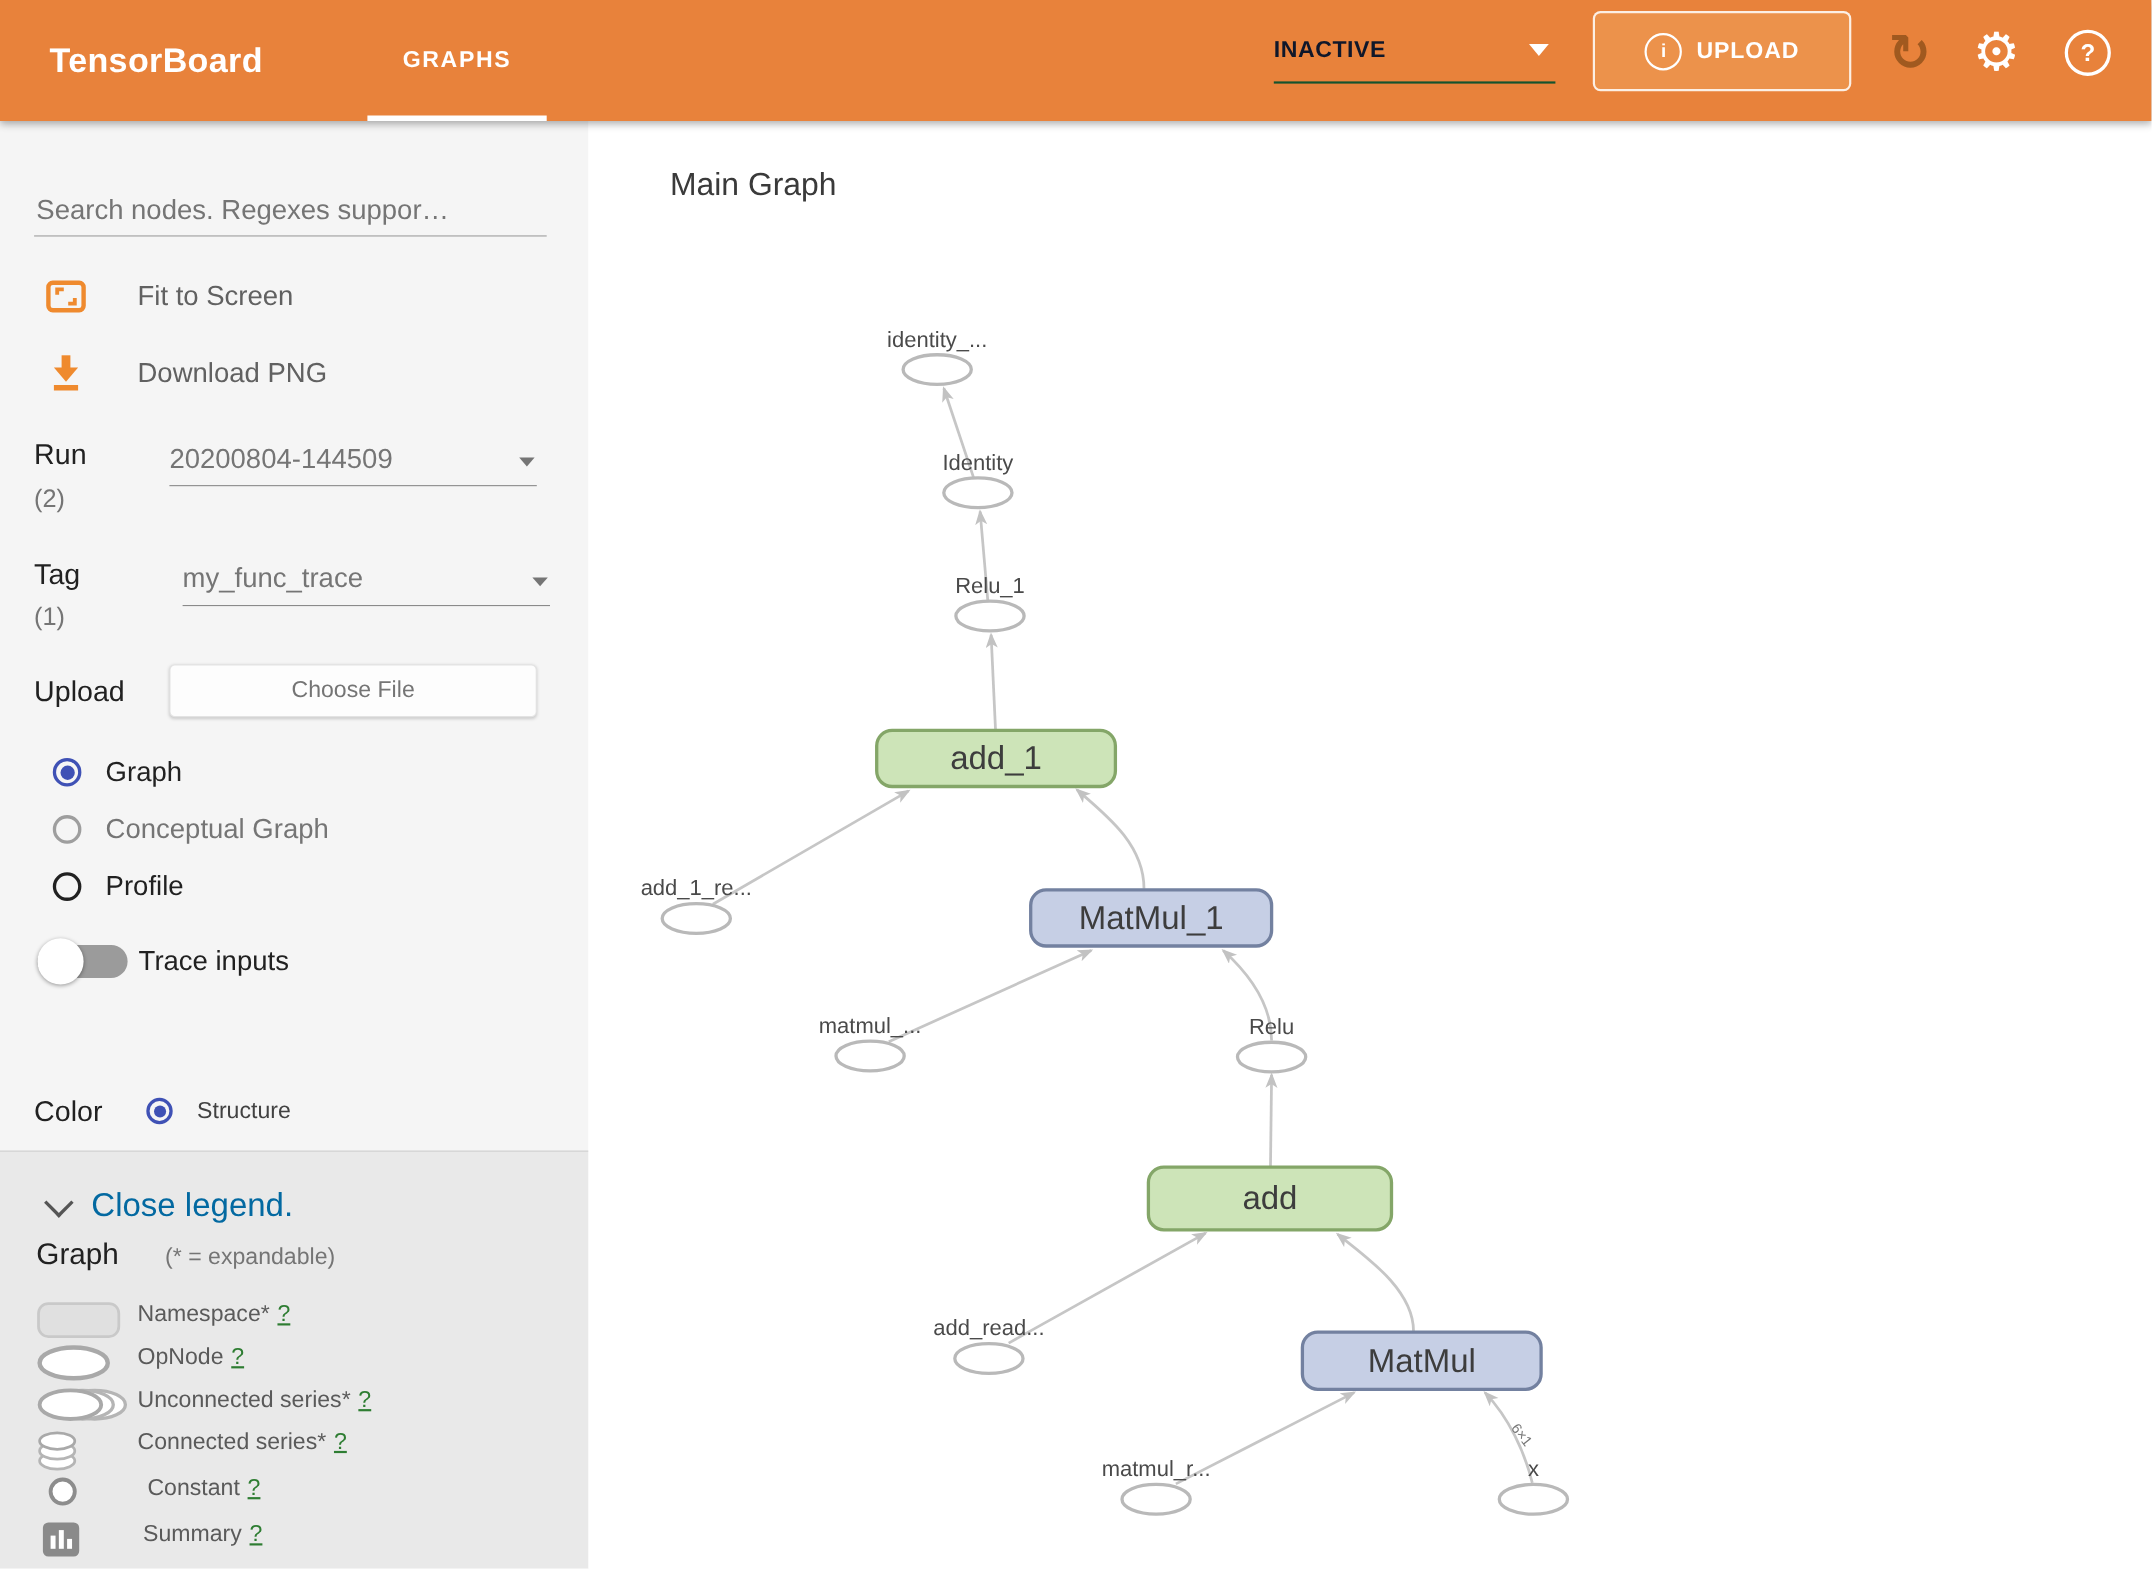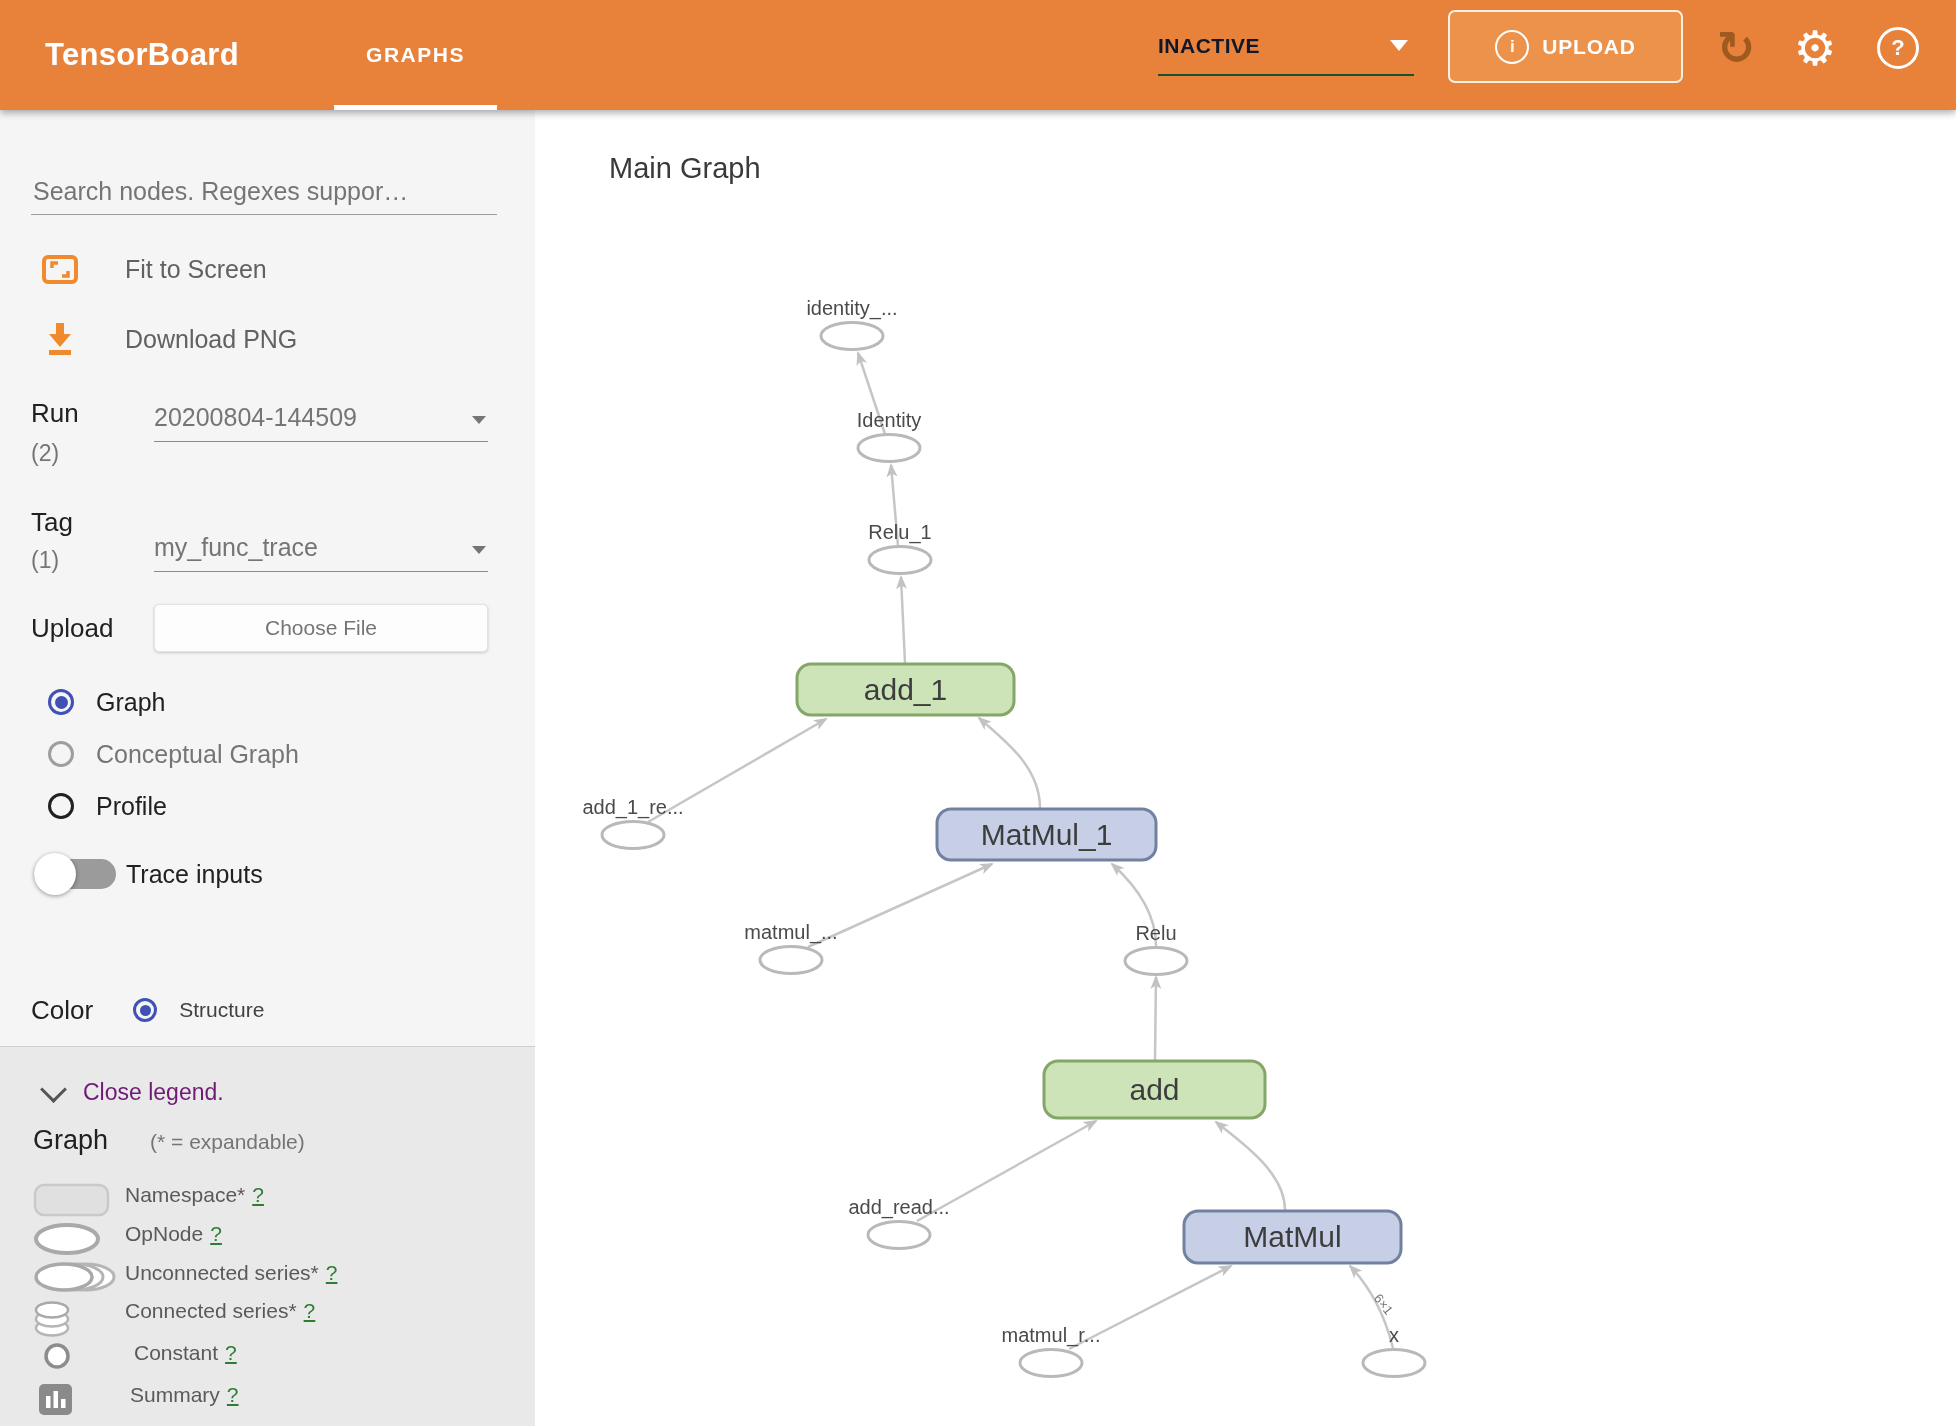--- a/index.html
+++ b/index.html
@@ -67,21 +67,21 @@
   .color-word{font-size:26px;color:#212121;margin-right:40px;}
   .radio.small{width:24px;height:24px;margin-right:22px;}
   .radio.small.sel::after{width:11px;height:11px;}
   .structure-label{font-size:21px;color:#424242;}
 
   
   .legend{position:absolute;left:0;top:936px;width:535px;height:380px;background:#e9e9e9;border-top:1px solid #cfcfcf;}
   .close-row{position:absolute;left:44px;top:32px;display:flex;align-items:center;cursor:pointer;}
   .chevron{width:16px;height:16px;border-left:3px solid #555;border-bottom:3px solid #555;
            transform:rotate(-45deg);margin:-6px 20px 0 0;}
-  .close-text{font-size:23px;color:#701a75;}
+  .close-text{font-size:30px;color:#0369a1;}
   .legend-head{position:absolute;left:33px;top:78px;display:flex;align-items:baseline;}
   .legend-graph{font-size:27px;color:#212121;margin-right:42px;}
   .legend-note{font-size:21px;color:#757575;}
   .leg-row{position:absolute;left:33px;height:36px;display:flex;align-items:flex-start;}
   .leg-icon{width:92px;flex:none;display:flex;align-items:center;}
   .leg-label{font-size:21px;color:#5a5a5a;}
   .leg-help{font-size:21px;color:#2e7d32;text-decoration:underline;margin-left:7px;cursor:pointer;}
 
   
   .main{position:absolute;left:535px;top:110px;width:1421px;height:1316px;background:#fff;}
@@ -142,21 +142,21 @@
 
   <div class="fld-label" style="top:288px;">Run</div>
   <div class="fld-count" style="top:330px;">(2)</div>
   <div class="dropdown" style="top:293px;">
     <span class="dd-value">20200804-144509</span>
     <span class="dd-caret"></span>
   </div>
 
   <div class="fld-label" style="top:397px;">Tag</div>
   <div class="fld-count" style="top:437px;">(1)</div>
-  <div class="dropdown" style="top:423px;">
+  <div class="dropdown" style="top:402px;margin-left:12px;">
     <span class="dd-value">my_func_trace</span>
     <span class="dd-caret"></span>
   </div>
 
   <div class="fld-label" style="top:503px;">Upload</div>
   <div class="choose-btn">Choose File</div>
 
   <div class="radio-row" style="top:577px;">
     <span class="radio sel"></span>
     <span class="radio-label">Graph</span>

